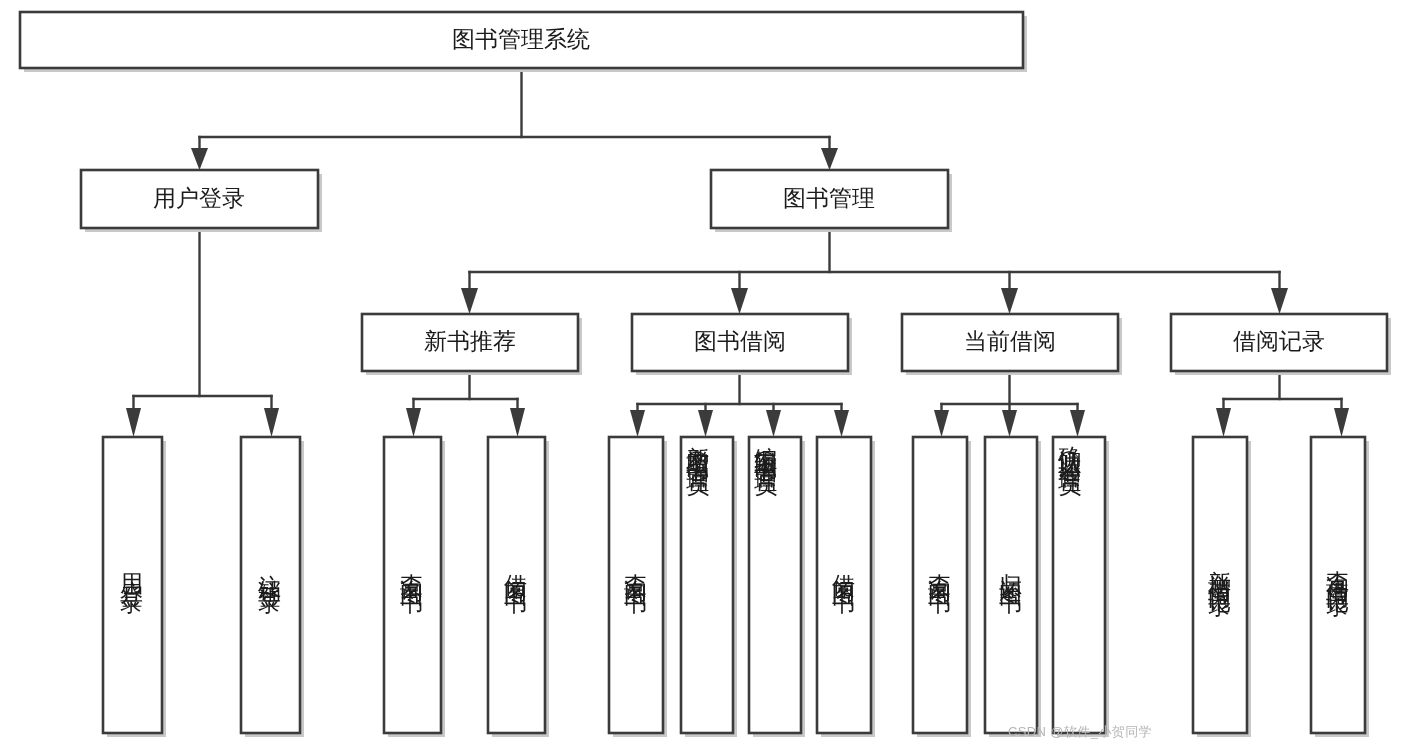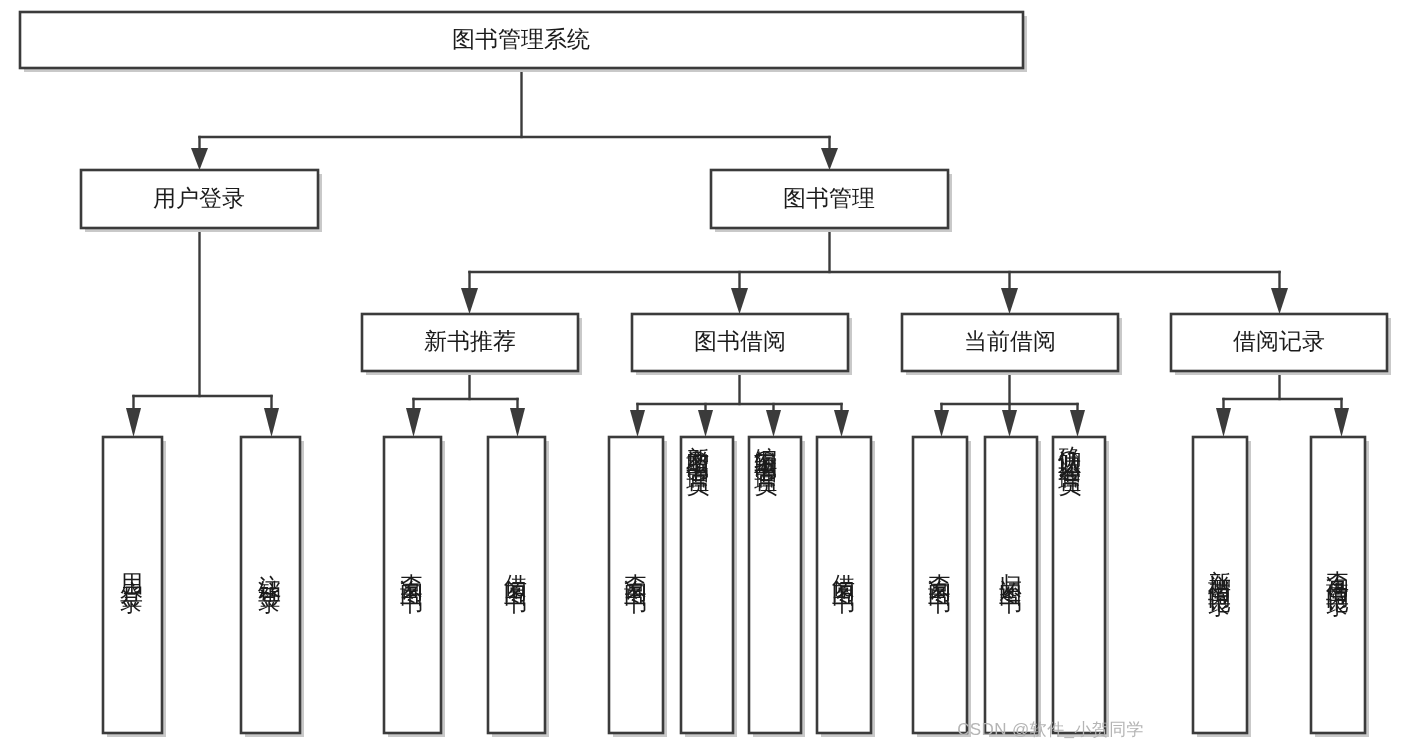--- a/index.html
+++ b/index.html
@@ -54,24 +54,24 @@
     dominant-baseline: middle;
   }
   text.node-label-vertical {
     fill: #1b1b1b;
     font-family: "Liberation Sans", "DejaVu Sans", sans-serif;
     font-size: 23px;
     text-anchor: middle;
   }
   .watermark {
     position: absolute;
-    right: 12px;
+    right: 4px;
     bottom: 6px;
     font-family: "Liberation Sans", "DejaVu Sans", sans-serif;
-    font-size: 17px;
+    font-size: 13px;
     color: #b5b5b5;
     letter-spacing: 0.4px;
     white-space: nowrap;
     user-select: none;
   }
 </style>
 </head>
 <body>
 
 <div id="diagram-root">

